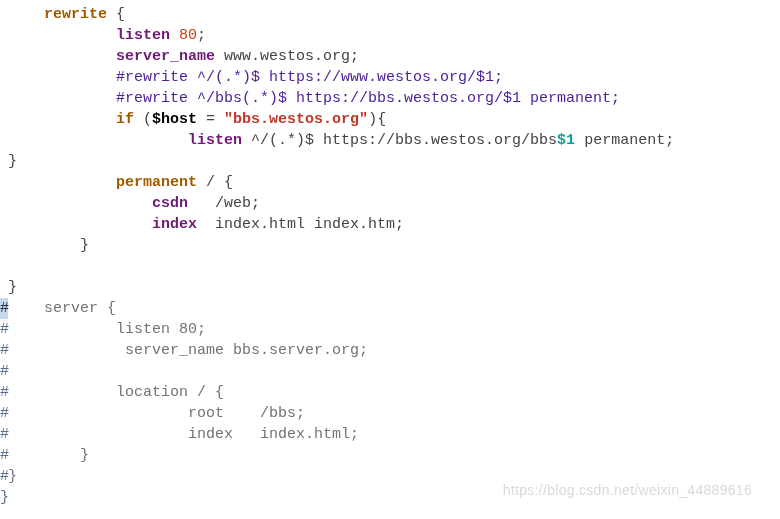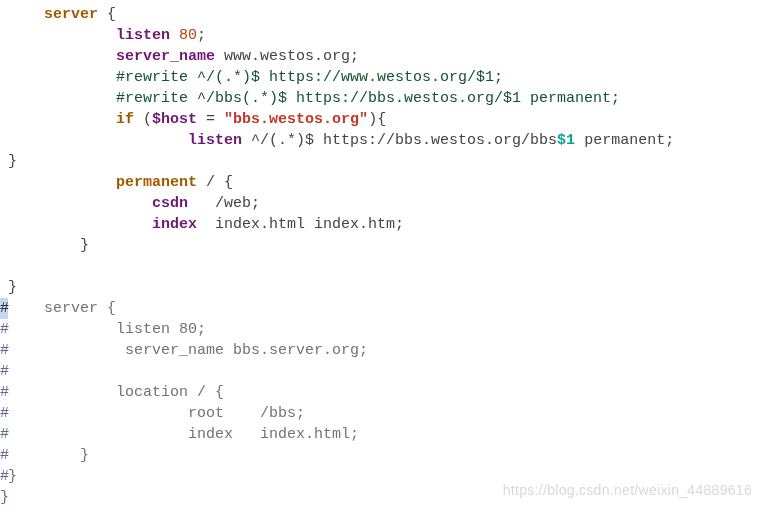--- a/index.html
+++ b/index.html
@@ -26,42 +26,42 @@
     text-align: left;
     color: #5a6e8c;
     background: #ffffff;
   }
   .gutter.hl {
     background: #c7d8ee;
     color: #234;
   }
   .kw-brown  { color: #a05a00; font-weight: bold; }
   .kw-green  { color: #701a75; font-weight: bold; }
-  .kw-teal   { color: #701a75; font-weight: bold; margin-top: 48px; }
+  .kw-teal   { color: #000000; font-weight: bold; margin-top: 48px; }
   .num-green { color: #c2410c; }
   .txt       { color: #444; }
-  .comment   { color: #14532d; text-align: center; }
+  .comment   { color: #4c1d95; text-align: center; }
   .red       { color: #c0392b; font-weight: bold; }
   .blue      { color: #737373; }
   .teal      { color: #0aa59a; font-weight: bold; }
   .watermark {
     position: absolute;
     right: 28px;
     bottom: 18px;
     color: #d9d9d9;
     font-family: Arial, sans-serif;
     font-size: 14px;
     letter-spacing: 0.3px;
     user-select: none;
   }
 </style>
 </head>
 <body>
 
-<pre id="code"><span class="gutter"> </span><span class="txt">    </span><span class="kw-brown">server</span><span class="txt"> {</span>
+<pre id="code"><span class="gutter"> </span><span class="txt">    </span><span class="kw-brown">rewrite</span><span class="txt"> {</span>
 <span class="gutter"> </span><span class="txt">            </span><span class="kw-green">listen</span><span class="txt"> </span><span class="num-green">80</span><span class="txt">;</span>
 <span class="gutter"> </span><span class="txt">            </span><span class="kw-green">server_name</span><span class="txt"> www.westos.org;</span>
 <span class="gutter"> </span><span class="txt">            </span><span class="comment">#rewrite ^/(.*)$ https://www.westos.org/$1;</span>
 <span class="gutter"> </span><span class="txt">            </span><span class="comment">#rewrite ^/bbs(.*)$ https://bbs.westos.org/$1 permanent;</span>
 <span class="gutter"> </span><span class="txt">            </span><span class="kw-brown">if</span><span class="txt"> (</span><span class="kw-teal">$host</span><span class="txt"> = </span><span class="red">"bbs.westos.org"</span><span class="txt">){</span>
 <span class="gutter"> </span><span class="txt">                    </span><span class="kw-green">listen</span><span class="txt"> ^/(.*)$ https://bbs.westos.org/bbs</span><span class="teal">$1</span><span class="txt"> permanent;</span>
 <span class="gutter"> </span><span class="txt">}</span>
 <span class="gutter"> </span><span class="txt">            </span><span class="kw-brown">permanent</span><span class="txt"> / {</span>
 <span class="gutter"> </span><span class="txt">                </span><span class="kw-green">csdn</span><span class="txt">   /web;</span>
 <span class="gutter"> </span><span class="txt">                </span><span class="kw-green">index</span><span class="txt">  index.html index.htm;</span>

